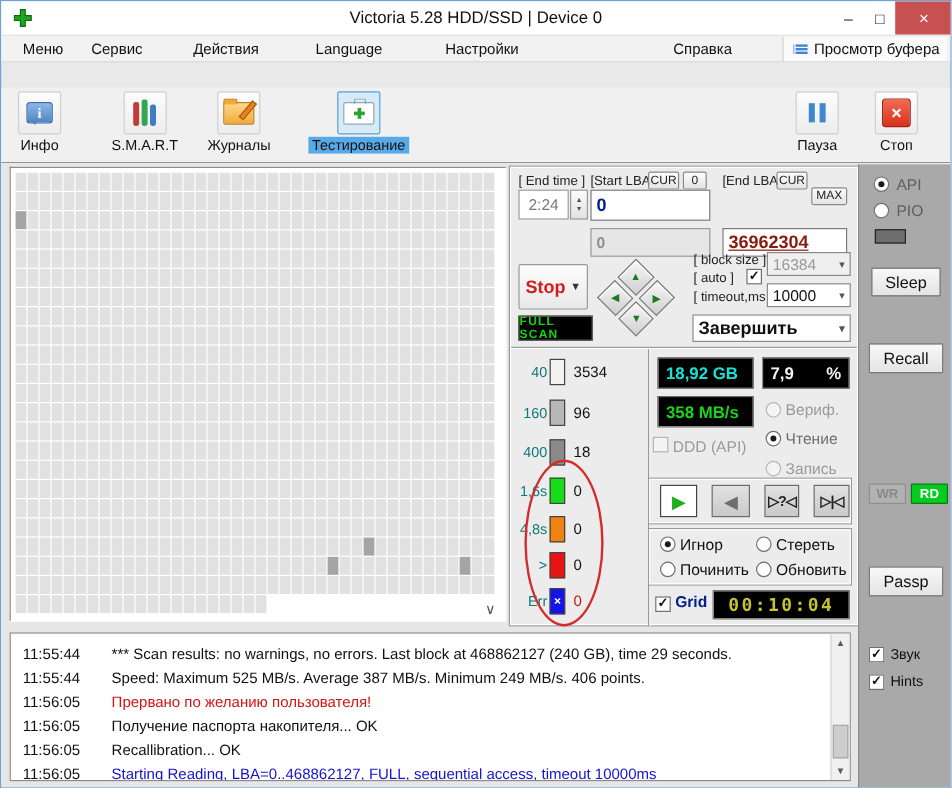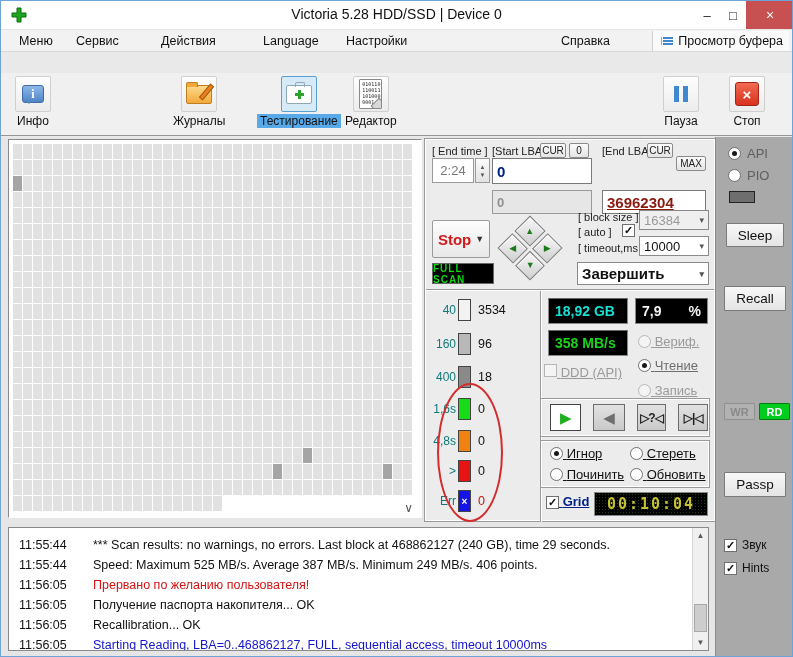--- a/index.html
+++ b/index.html
@@ -93,21 +93,21 @@
   .stat-row .sl{position:absolute;right:84px;top:4px;font-size:12px;color:#0f7878;}
   .stat-row .sb{position:absolute;left:32px;top:0;width:13px;height:22px;border:1px solid #444;display:flex;align-items:center;justify-content:center;color:#fff;font-size:10px;font-weight:bold;}
   .stat-row .sc{position:absolute;left:52px;top:4px;font-size:12.5px;color:#111;}
   .ellipse{position:absolute;left:11px;top:243px;width:66px;height:139px;border:2px solid #d42c2c;border-radius:50%;pointer-events:none;}
   .lcd{position:absolute;background:#000;border:1px solid #888;border-top-color:#666;box-shadow:inset 0 0 3px #000;display:flex;align-items:center;padding:0 6px;font-size:14px;font-weight:bold;}
   .lcd.cyan{color:#17e0d4;}.lcd.green{color:#19d319;}.lcd.white{color:#f2f2f2;justify-content:space-between;}
   .timer-lcd{position:absolute;left:168px;top:352px;width:114px;height:24px;background:#000 ;border:1px solid #888;color:#c6c232;font-family:"DejaVu Sans Mono",monospace;font-size:15px;font-weight:bold;letter-spacing:2px;display:flex;align-items:center;justify-content:center;background-image:radial-gradient(rgba(60,110,30,.55) 22%,transparent 24%);background-size:3px 3px;}
   .radio{display:inline-block;width:13px;height:13px;border-radius:50%;border:1px solid #707070;background:#fff;position:relative;vertical-align:-2px;}
   .radio.sel::after{content:"";position:absolute;left:3px;top:3px;width:5px;height:5px;border-radius:50%;background:#1a1a1a;}
   .radio.dis{border-color:#b8b8b8;background:#f4f4f4;}
-  .opt{position:absolute;font-size:13px;color:#111;white-space:nowrap;text-decoration:underline;}
+  .opt{position:absolute;font-size:13px;color:#111;white-space:nowrap;}
   .opt.dis{color:#9a9a9a;}
   .panelbox{position:absolute;border:1px solid #fff;box-shadow:0 0 0 1px #9a9a9a;background:#ececec;}
   .transport{display:flex;align-items:center;gap:12px;padding-left:8px;}
   .tpb{width:36px;height:27px;border:1px solid #6c6c6c;background:linear-gradient(#e2e2e2,#c9c9c9);display:flex;align-items:center;justify-content:center;font-size:13px;color:#222;}
   .tpb.play{background:#fff;border:1px solid #444;box-shadow:0 0 0 1px #fff inset;}
   .tpb.play span{color:#1fae1f;font-size:15px;}
   .tpb.back span{color:#6e6e6e;font-size:15px;}
   .tpb.small{width:34px;font-size:12px;font-weight:bold;letter-spacing:-1px;}
   
   .sidebar{position:absolute;left:714px;top:0;width:79px;height:521px;background:#a9a9a9;border-left:1px solid #8a8a8a;}
@@ -139,60 +139,59 @@
     <div class="wbtn btn-min">–</div>
     <div class="wbtn btn-max">□</div>
     <div class="wbtn btn-close">×</div>
   </div>
 
   <div class="menubar">
     <span class="mitem" style="left:18px">Меню</span>
     <span class="mitem" style="left:75px">Сервис</span>
     <span class="mitem" style="left:160px">Действия</span>
     <span class="mitem" style="left:262px">Language</span>
-    <span class="mitem" style="left:345px">Настройки</span>
+    <span class="mitem" style="left:370px">Настройки</span>
     <span class="mitem" style="left:560px">Справка</span>
     <div class="bufferview">
       <span class="listicon"></span>
       <span>Просмотр буфера</span>
     </div>
   </div>
 
 
   <div class="toolbar">
     <div class="tbtn tb-info">
       <div class="tico">
           <div class="ico-info">i</div>
         </div>
       <div class="tlabel">Инфо</div>
+    </div>
+    <div class="tbtn tb-smart">
+      <div class="tico">
+          <div class="ico-smart">
+            <i class="t1"></i>
+            <i class="t2"></i>
+            <i class="t3"></i>
+          </div>
+        </div>
+      <div class="tlabel">S.M.A.R.T</div>
     </div>
     <div class="tbtn tb-logs">
       <div class="tico">
           <div class="ico-folder"></div>
         </div>
       <div class="tlabel">Журналы</div>
     </div>
     <div class="tbtn tb-test">
       <div class="tico">
           <div class="ico-case">
             <span class="plus"></span>
           </div>
         </div>
       <div class="tlabel">Тестирование</div>
-    </div>
-    <div class="tbtn tb-edit">
-      <div class="tico">
-          <div class="ico-doc">
-        <div>010110</div>
-        <div>110011</div>
-        <div>101000</div>
-        <div>0001</div>
-      </div>
-        </div>
-      <div class="tlabel">Редактор</div>
     </div>
     <div class="tbtn tb-pause">
       <div class="tico">
           <div class="ico-pause">
             <i></i>
             <i></i>
           </div>
         </div>
       <div class="tlabel">Пауза</div>
     </div>

